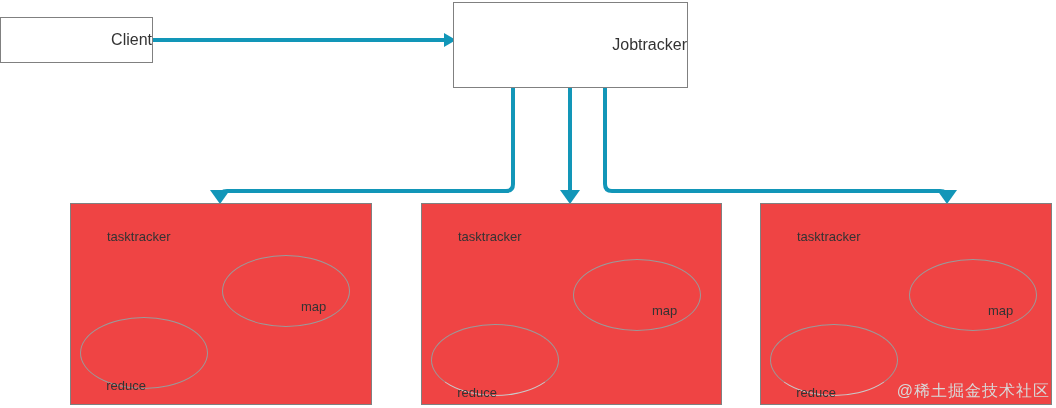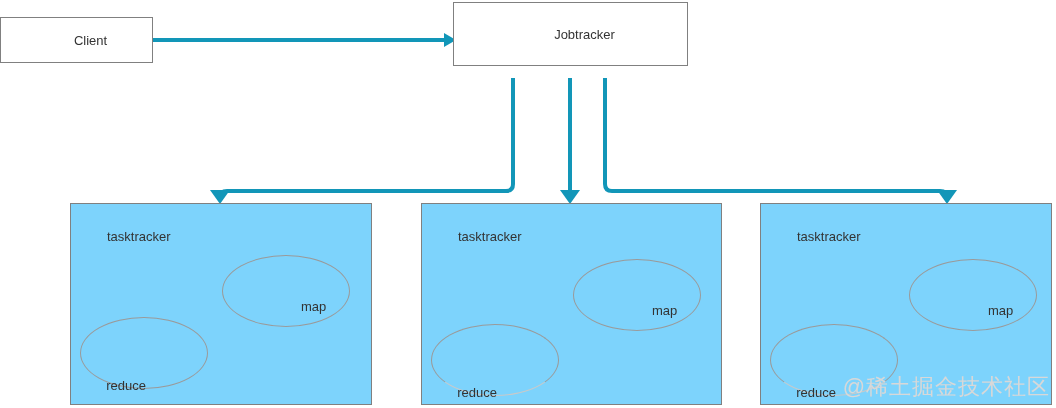--- a/index.html
+++ b/index.html
@@ -22,31 +22,31 @@
     box-sizing: border-box;
     border: 1px solid #808080;
     background: #ffffff;
   }
   .node-label-center {
     position: absolute;
     left: 0;
     right: 0;
     top: 50%;
     transform: translateY(-50%);
-    text-align: center;
-    font-size: 13px;
+    text-align: right;
+    font-size: 16px;
     color: #333333;
     white-space: nowrap;
     padding-left: 28px;
   }
   .tt-box {
     position: absolute;
     box-sizing: border-box;
     border: 1px solid #808080;
-    background: #7dd3fc;
+    background: #ef4444;
     overflow: hidden;
   }
   .tt-title {
     position: absolute;
     left: 36px;
     top: 25px;
     font-size: 13px;
     color: #333333;
     white-space: nowrap;
   }
@@ -72,21 +72,21 @@
     left: 0;
     top: 0;
     width: 1056px;
     height: 408px;
     pointer-events: none;
   }
   .watermark {
     position: absolute;
     right: 6px;
     bottom: 6px;
-    font-size: 22px;
+    font-size: 16px;
     color: #d8d8d8;
     letter-spacing: 1px;
     white-space: nowrap;
     user-select: none;
   }
 </style>
 </head>
 <body>
 
 <div id="canvas">
@@ -119,21 +119,21 @@
     <g>
       <path d="M605,78 L605,184 Q605,191 612,191 L940,191 Q947,191 947,198 L947,193" fill="none" stroke="#1296B8" stroke-width="4" stroke-linecap="butt" stroke-linejoin="round"></path>
       <path d="M937,190 L957,190 L947,204 z" fill="#1296B8"></path>
     </g>
   </svg>
 
   <div class="node-box" style="left:0px; top:17px; width:153px; height:46px;">
     <div class="node-label-center">Client</div>
   </div>
 
-  <div class="node-box" style="left:453px; top:2px; width:235px; height:64px;">
+  <div class="node-box" style="left:453px; top:2px; width:235px; height:86px;">
     <div class="node-label-center">Jobtracker</div>
   </div>
 
   <div class="tt-box" style="left:70px; top:203px; width:302px; height:202px;">
     <div class="tt-title">tasktracker</div>
 
     <div class="ellipse" style="left:151px; top:51px; width:128px; height:72px;">
       <div class="ellipse-label right-shift">map</div>
     </div>
 

